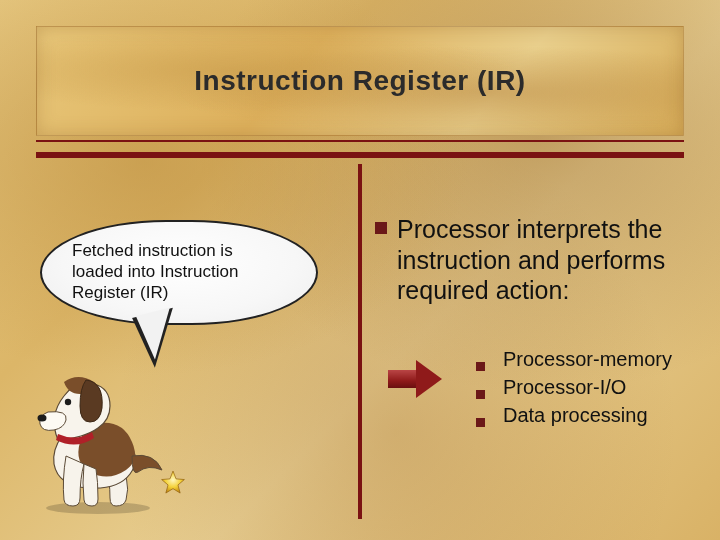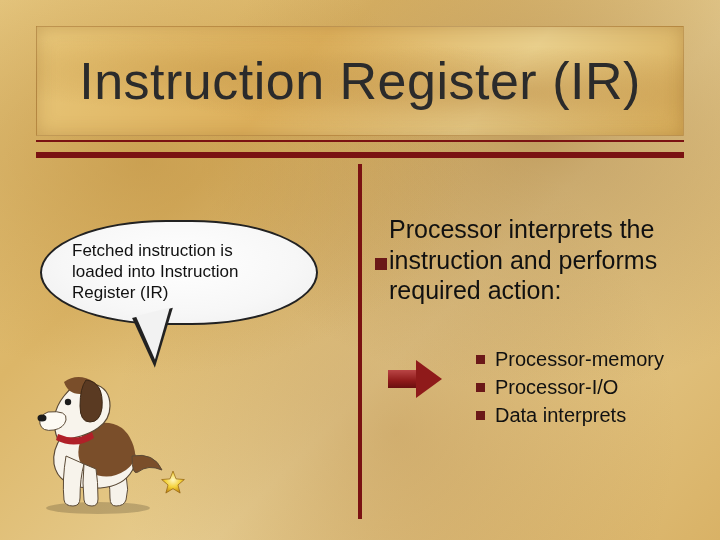--- a/index.html
+++ b/index.html
@@ -19,22 +19,22 @@
     width: 648px; height: 110px;
     background:
       radial-gradient(ellipse at 30% 40%, rgba(200,155,75,0.6) 0%, rgba(200,155,75,0) 45%),
       radial-gradient(ellipse at 70% 60%, rgba(180,130,60,0.5) 0%, rgba(180,130,60,0) 50%),
       linear-gradient(130deg, #e8c77a 0%, #ddb05c 40%, #e9cf8c 70%, #d7ac58 100%);
     border: 1px solid rgba(120,70,20,0.35);
     box-shadow: inset 0 0 18px rgba(120,70,20,0.25);
     display: flex; align-items: center; justify-content: center;
   }
   .title-text {
-    font-size: 52px;
-    font-weight: 400;
+    font-size: 28px;
+    font-weight: 700;
     color: #2b2b2b;
     letter-spacing: 0.5px;
   }
   .underline-thin {
     position: absolute; left: 36px; top: 140px; width: 648px; height: 2px;
     background: #7a1212;
   }
   .underline-thick {
     position: absolute; left: 36px; top: 152px; width: 648px; height: 6px;
     background: #7a1212;
@@ -81,40 +81,40 @@
     width: 0; height: 0;
     border-left: 8px solid transparent;
     border-right: 27px solid transparent;
     border-top: 47px solid #f2f2f2;
     transform: rotate(-14deg);
   }
   .bullet-main {
     position: absolute;
     left: 375px; top: 214px;
     width: 330px;
-    display: flex; align-items: center; gap: 2px;
+    display: flex; align-items: flex-start; gap: 10px;
   }
   .sq-lg {
     width: 12px; height: 12px;
     background: #6b1818;
     margin-top: 8px;
     flex-shrink: 0;
   }
   .bullet-main-text {
     font-size: 25px;
     line-height: 1.22;
     color: #111;
   }
   .sublist {
     position: absolute;
     left: 476px; top: 348px;
     width: 232px;
   }
   .subitem {
-    display: flex; align-items: flex-start; gap: 10px;
+    display: flex; align-items: flex-end; gap: 18px;
     margin-bottom: 5px;
   }
   .sq-sm {
     width: 9px; height: 9px;
     background: #6b1818;
     margin-top: 7px;
     flex-shrink: 0;
   }
   .subitem-text {
     font-size: 20px;
@@ -185,21 +185,21 @@
     <div class="subitem">
       <div class="sq-sm"></div>
       <div class="subitem-text">Processor-memory</div>
     </div>
     <div class="subitem">
       <div class="sq-sm"></div>
       <div class="subitem-text">Processor-I/O</div>
     </div>
     <div class="subitem">
       <div class="sq-sm"></div>
-      <div class="subitem-text">Data interprets</div>
+      <div class="subitem-text">Data processing</div>
     </div>
   </div>
 
   <div class="star">
     <svg viewBox="0 0 24 24">
       <defs>
         <radialGradient id="sg" cx="50%" cy="40%" r="60%">
           <stop offset="0%" stop-color="#fff7c0"></stop>
           <stop offset="55%" stop-color="#f4d23a"></stop>
           <stop offset="100%" stop-color="#c48a12"></stop>

